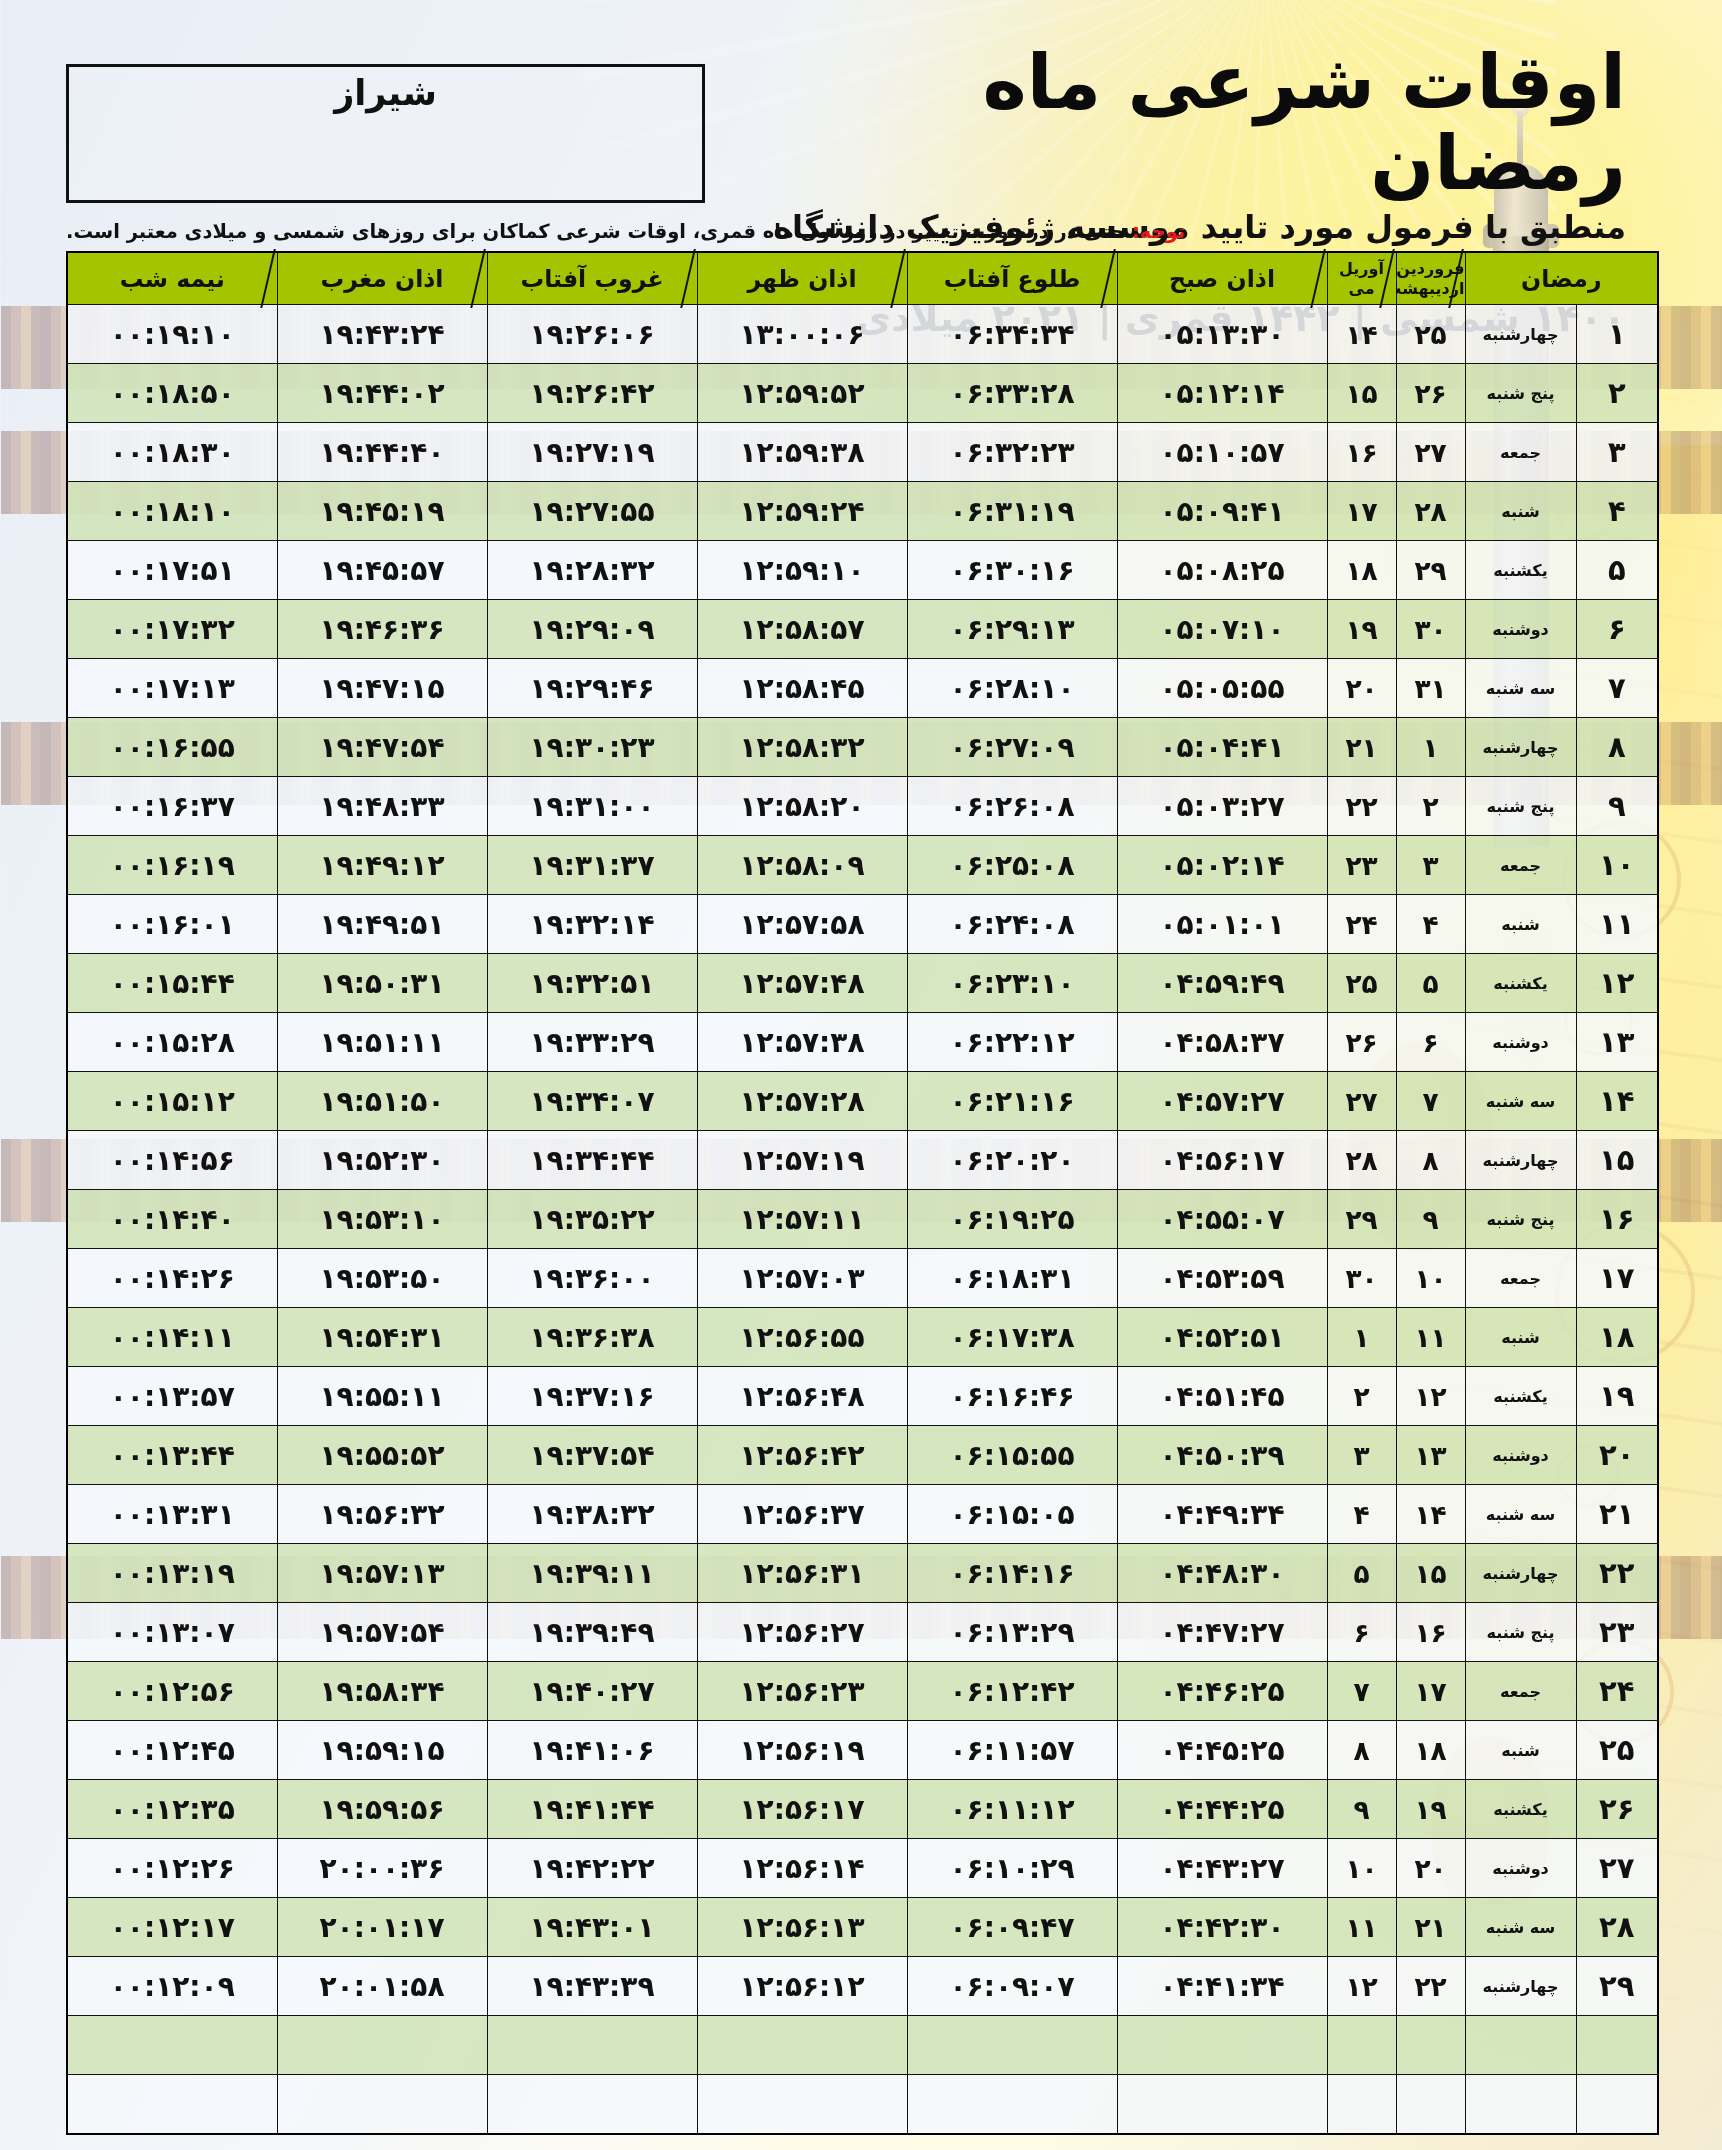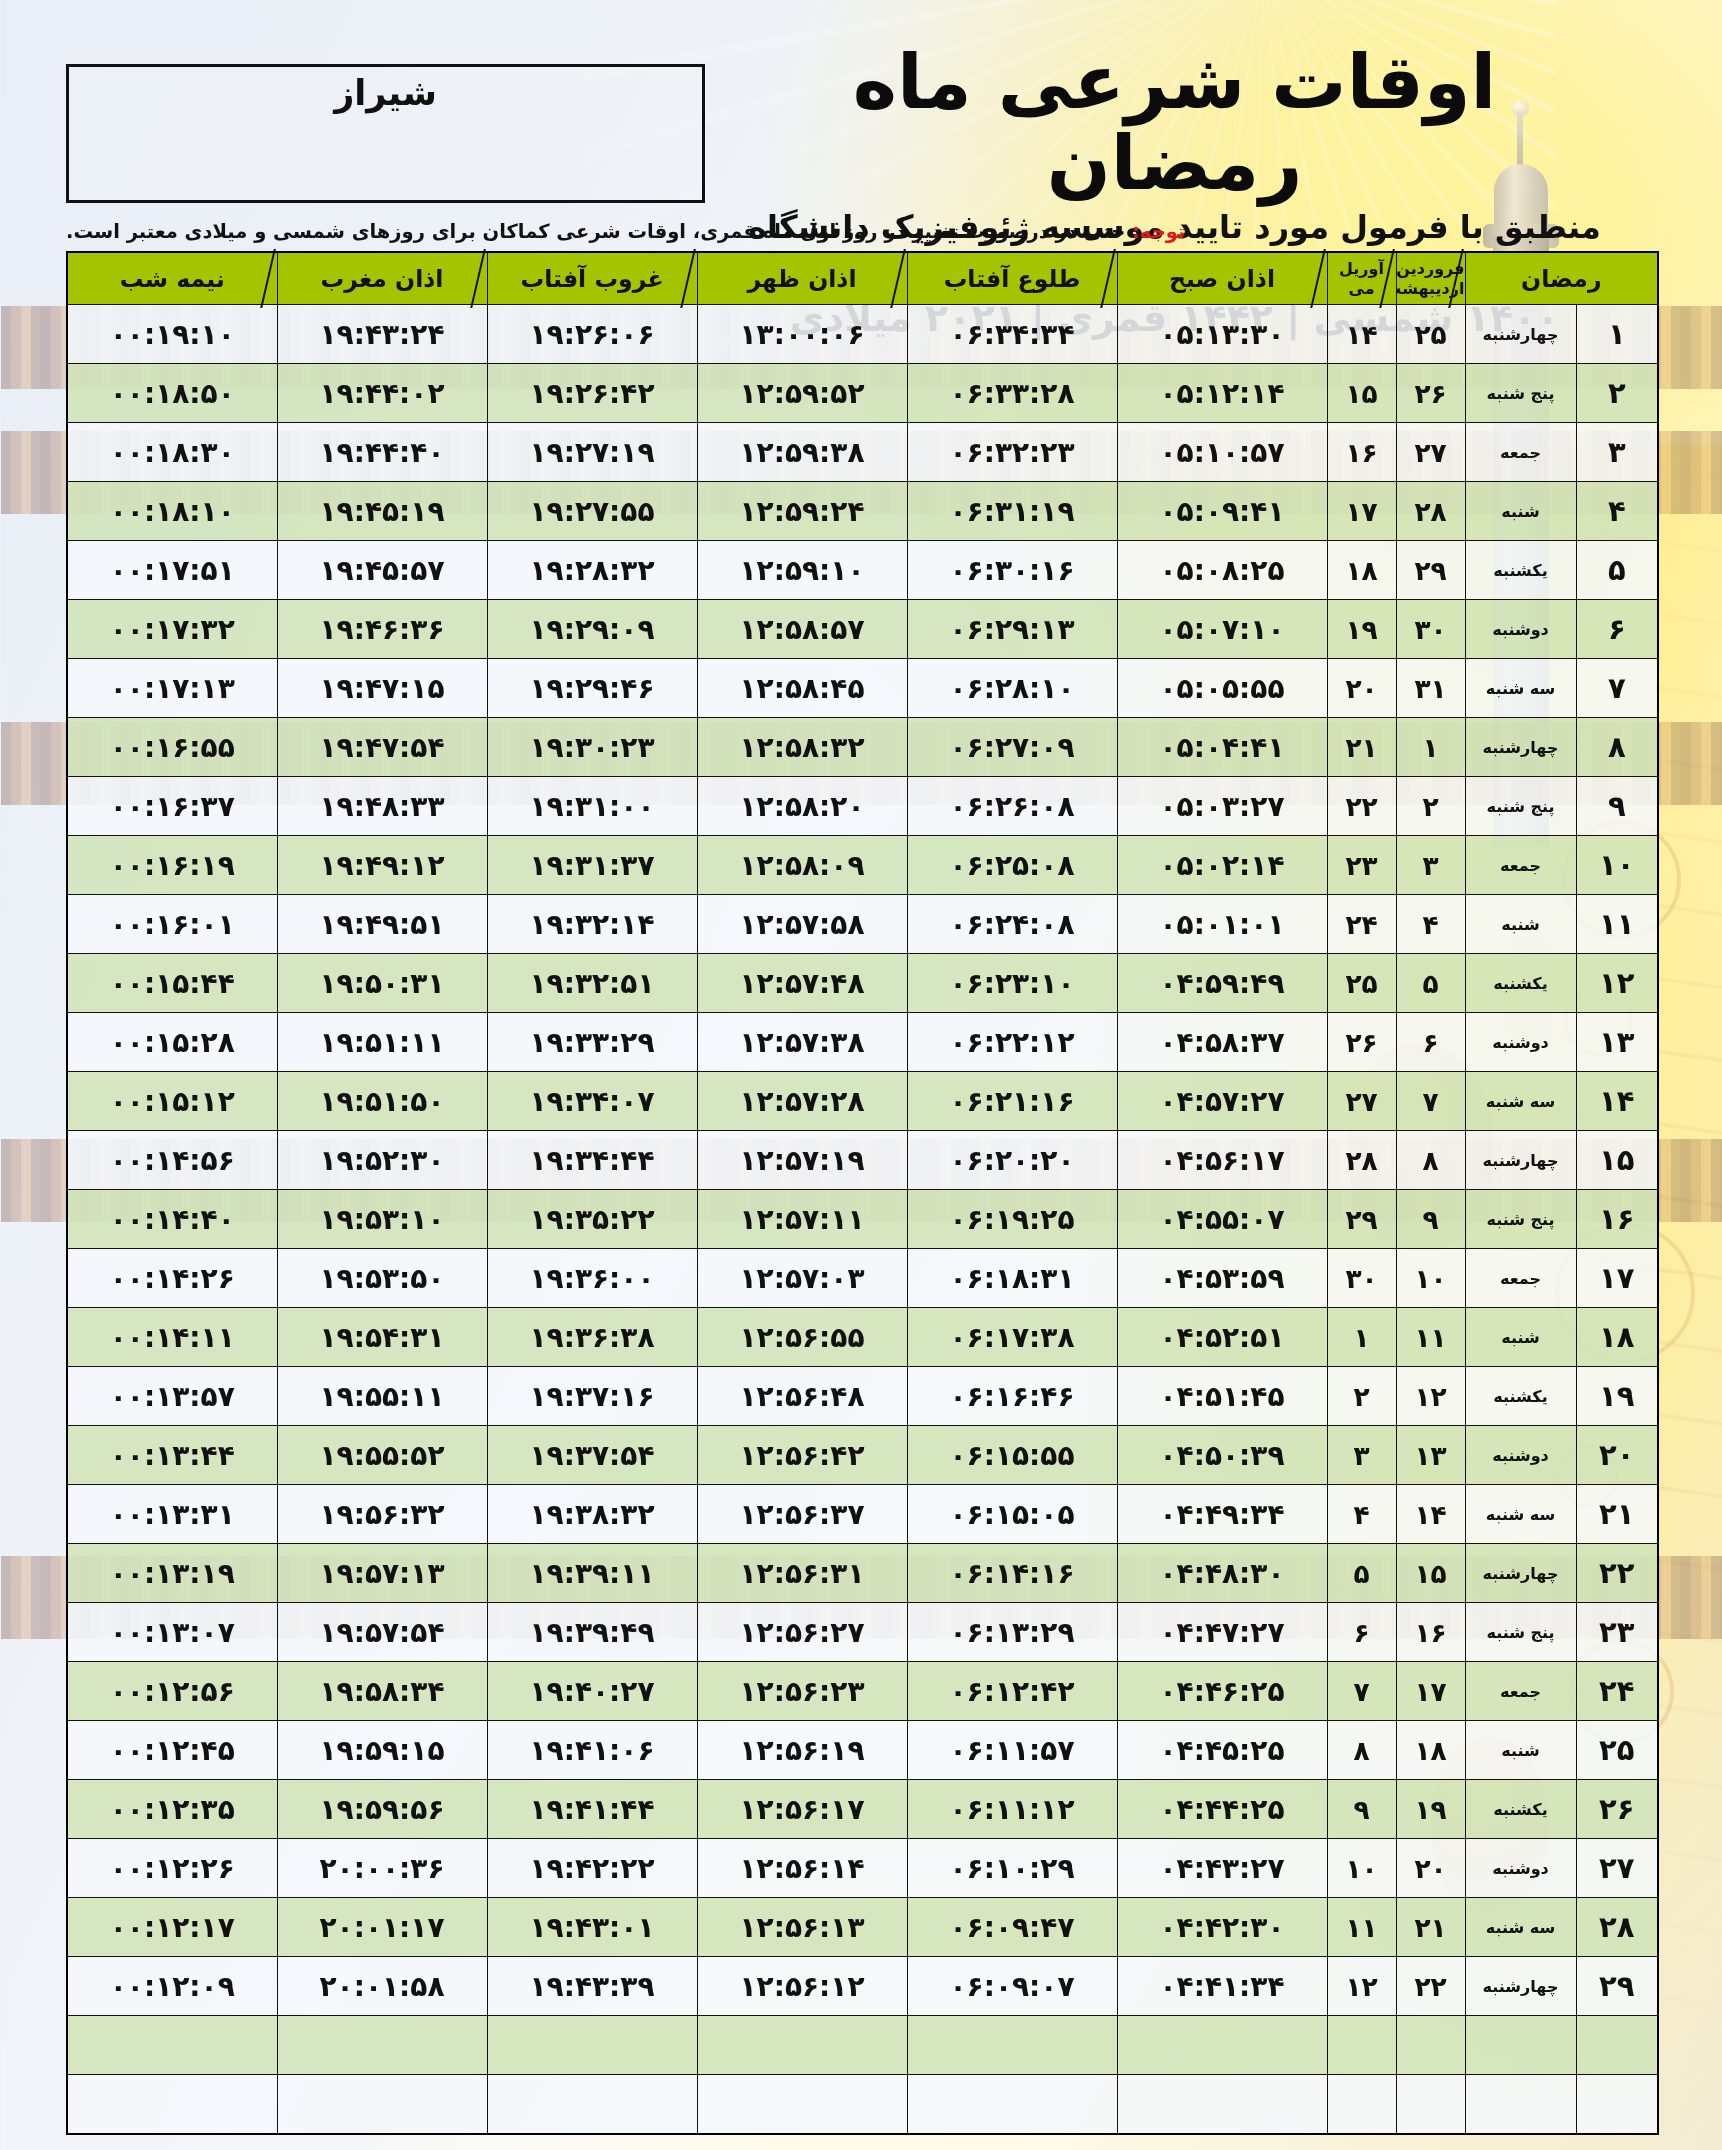--- a/index.html
+++ b/index.html
@@ -100,21 +100,21 @@
     text-align:center;
     box-sizing:border-box;
   }
   #city-name{font-size:35px;font-weight:bold;color:#111;margin-top:7px;line-height:1.12;}
   #city-region{font-size:26px;font-weight:bold;color:#111;line-height:1.25;margin-top:1.4px;}
   #geo-line{font-size:20px;font-weight:bold;color:#111;line-height:1.3;margin-top:9.7px;direction:rtl;}
 
   
   #title-block{
     position:absolute;right:97px;top:42px;width:903px;
-    text-align:center;direction:rtl;
+    text-align:right;direction:rtl;
   }
   #main-title{
     font-size:75px;font-weight:bold;color:#0b0b0b;line-height:1.08;
     letter-spacing:-0.7px;
   }
   #subtitle{
     font-size:32px;font-weight:bold;color:#111;line-height:1.2;margin-top:4.2px;
   }
   #year-line{
     font-size:38px;font-weight:bold;color:#111;margin-top:11px;

